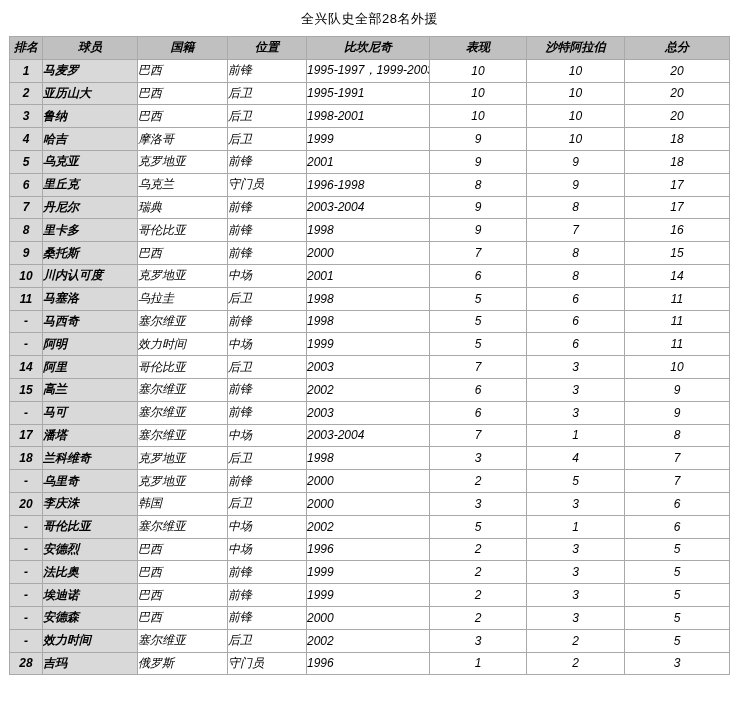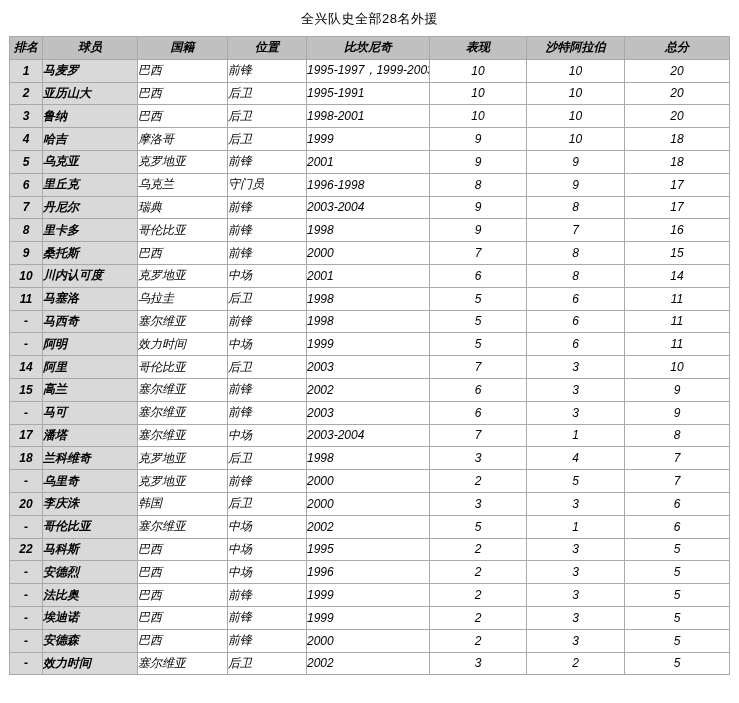--- a/index.html
+++ b/index.html
@@ -287,30 +287,20 @@
           <td class="cell-center cell-gray">-</td>
           <td class="cell-left cell-gray">哥伦比亚</td>
           <td class="cell-left">塞尔维亚</td>
           <td class="cell-left">中场</td>
           <td class="cell-left">2002</td>
           <td class="cell-center">5</td>
           <td class="cell-center">1</td>
           <td class="cell-center">6</td>
         </tr>
         <tr>
-          <td class="cell-center cell-gray">22</td>
-          <td class="cell-left cell-gray">马科斯</td>
-          <td class="cell-left">巴西</td>
-          <td class="cell-left">中场</td>
-          <td class="cell-left">1995</td>
-          <td class="cell-center">2</td>
-          <td class="cell-center">3</td>
-          <td class="cell-center">5</td>
-        </tr>
-        <tr>
           <td class="cell-center cell-gray">-</td>
           <td class="cell-left cell-gray">安德烈</td>
           <td class="cell-left">巴西</td>
           <td class="cell-left">中场</td>
           <td class="cell-left">1996</td>
           <td class="cell-center">2</td>
           <td class="cell-center">3</td>
           <td class="cell-center">5</td>
         </tr>
         <tr>
@@ -345,16 +335,26 @@
         </tr>
         <tr>
           <td class="cell-center cell-gray">-</td>
           <td class="cell-left cell-gray">效力时间</td>
           <td class="cell-left">塞尔维亚</td>
           <td class="cell-left">后卫</td>
           <td class="cell-left">2002</td>
           <td class="cell-center">3</td>
           <td class="cell-center">2</td>
           <td class="cell-center">5</td>
+        </tr>
+        <tr>
+          <td class="cell-center cell-gray">28</td>
+          <td class="cell-left cell-gray">吉玛</td>
+          <td class="cell-left">俄罗斯</td>
+          <td class="cell-left">守门员</td>
+          <td class="cell-left">1996</td>
+          <td class="cell-center">1</td>
+          <td class="cell-center">2</td>
+          <td class="cell-center">3</td>
         </tr>
       </tbody>
   </table>
 </div>
 
 </body></html>

